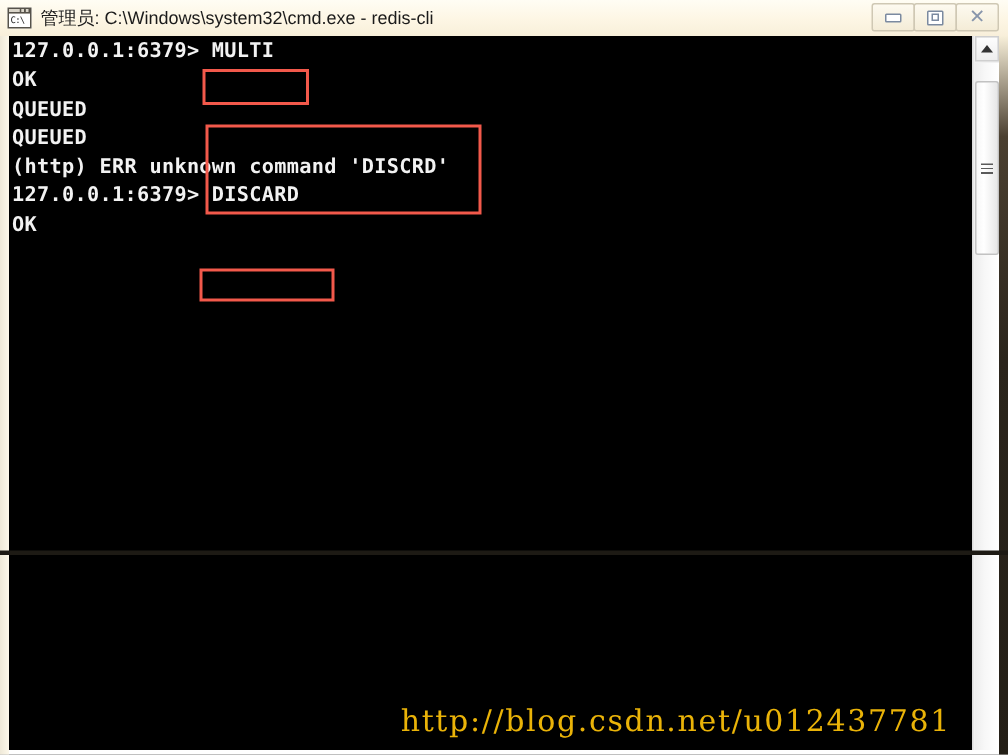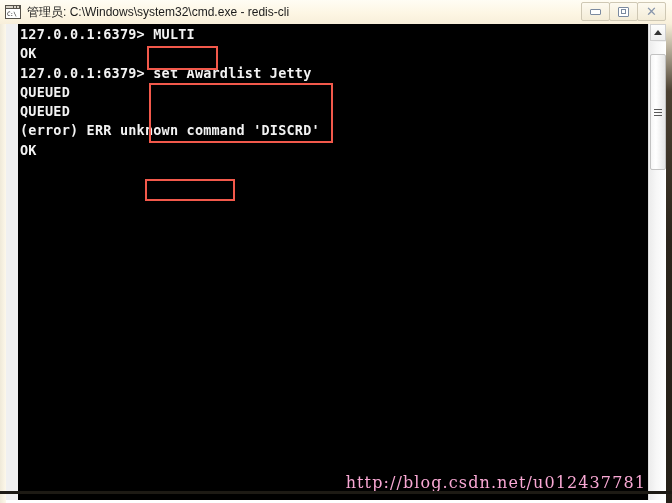--- a/index.html
+++ b/index.html
@@ -12,21 +12,21 @@
     height: 503px;
     font-family: "Liberation Sans", sans-serif;
     overflow: hidden;
   }
 
   
   .window {
     position: absolute;
     left: 0; top: 0;
     width: 672px;
-    height: 494px;
+    height: 370px;
     background: #fdf7e7;
     box-sizing: border-box;
   }
 
   
   .titlebar {
     position: absolute;
     left: 0; top: 0;
     width: 672px;
     height: 24px;
@@ -138,21 +138,21 @@
   .console-area {
     position: absolute;
     left: 6px;
     top: 24px;
     width: 660px;
     height: 476px;
     background: #f0f0f0;
   }
   .console {
     position: absolute;
-    left: 12px;
+    left: 0;
     top: 0;
     width: 642px;
     height: 476px;
     background: #000000;
     overflow: hidden;
   }
   .console-inner {
     position: absolute;
     left: 2px;
     top: 1px;
@@ -180,22 +180,22 @@
   #annot-multi   { left: 129px; top: 22px;  width: 71px;  height: 24px; }
   #annot-sets    { left: 131px; top: 59px;  width: 184px; height: 60px; }
   #annot-discard { left: 127px; top: 155px; width: 90px;  height: 22px; }
 
   
   .watermark {
     position: absolute;
     right: 14px;
     bottom: 8px;
     font-family: "DejaVu Serif", "Liberation Serif", serif;
-    font-size: 16px;
-    color: #f9a8d4;
+    font-size: 20px;
+    color: #eab308;
     letter-spacing: 1.1px;
     white-space: nowrap;
     margin-left: 27px;
   }
 
   
   .scrollbar {
     position: absolute;
     left: 642px;
     top: 0;
@@ -304,24 +304,24 @@
       </div>
     </div>
   </div>
 
   <div class="console-area">
 
     <div class="console">
       <div class="console-inner">
         <div class="line">127.0.0.1:6379&gt; MULTI</div>
         <div class="line">OK</div>
-        <div class="line">127.0.0.1:6379&gt; set Awardlist Jetty</div>
         <div class="line">QUEUED</div>
         <div class="line">QUEUED</div>
-        <div class="line">(error) ERR unknown command 'DISCRD'</div>
+        <div class="line">(http) ERR unknown command 'DISCRD'</div>
+        <div class="line">127.0.0.1:6379&gt; DISCARD</div>
         <div class="line">OK</div>
       </div>
 
       <div class="annot" id="annot-multi"></div>
       <div class="annot" id="annot-sets"></div>
       <div class="annot" id="annot-discard"></div>
 
       <div class="watermark">http://blog.csdn.net/u012437781</div>
     </div>
 

